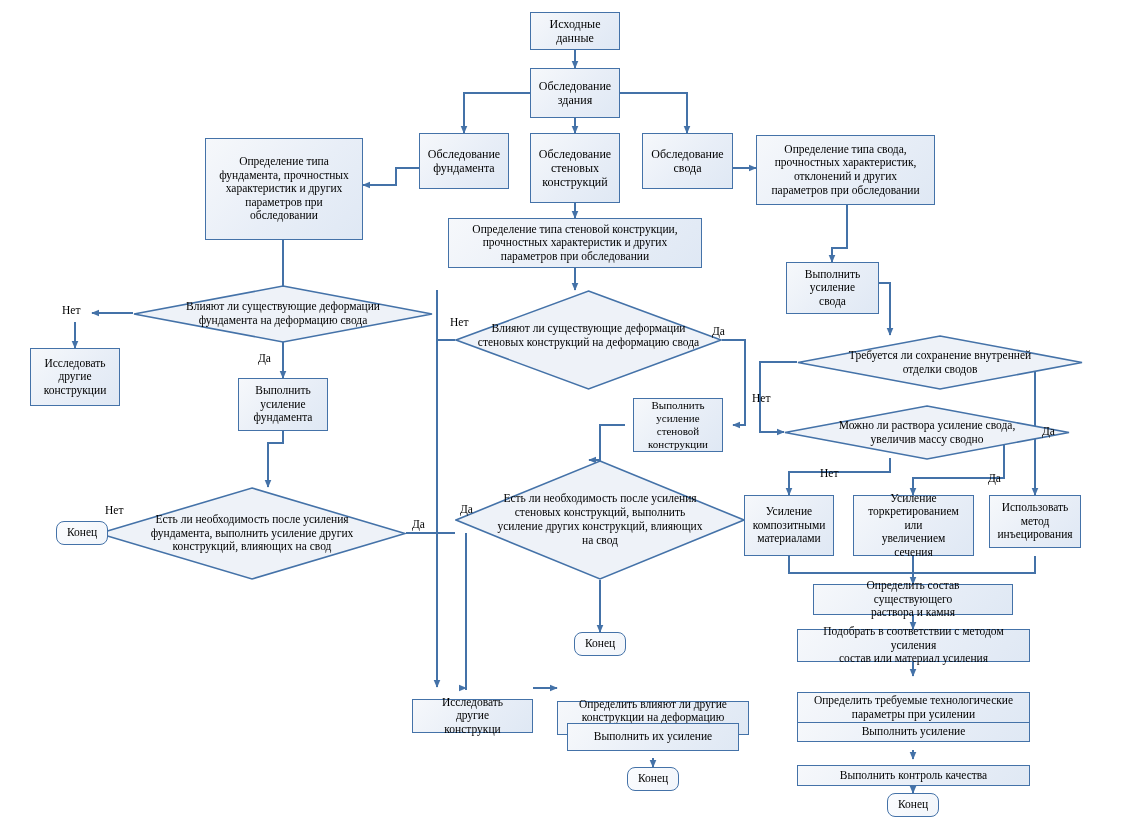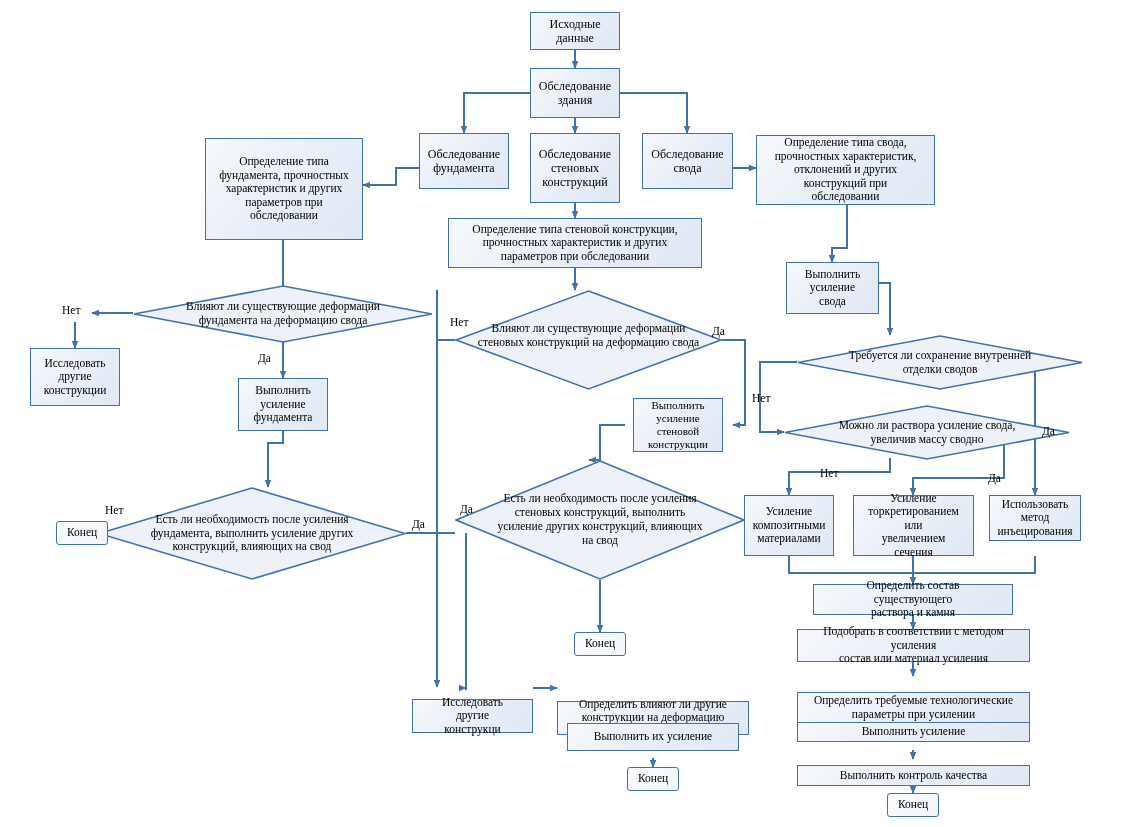--- a/index.html
+++ b/index.html
@@ -35,21 +35,21 @@
     line-height: 1.18;
     padding: 2px 12px;
     white-space: pre-line;
   }
   .process {
     border: 1px solid #4472a8;
     background: linear-gradient(135deg, #f6f8fb 0%, #e8eef7 55%, #dfe8f4 100%);
   }
   .terminator {
     border: 1px solid #4472a8;
-    border-radius: 3px;
+    border-radius: 8px;
     background: linear-gradient(135deg, #fbfcfe 0%, #f1f5fa 100%);
   }
   .diamond-wrap {
     position: absolute;
     box-sizing: border-box;
   }
   .diamond-wrap svg {
     position: absolute;
     left: 0; top: 0;
     width: 100%;
@@ -198,21 +198,21 @@
   <div class="node process" style="left:448px; top:218px; width:254px; height:50px; font-size:11.5px;">
     <span>Определение типа стеновой конструкции,
 прочностных характеристик и других
 параметров при обследовании</span>
   </div>
 
   <div class="node process" style="left:756px; top:135px; width:179px; height:70px; font-size:11.5px;">
     <span>Определение типа свода,
 прочностных характеристик,
 отклонений и других
-конструкций при обследовании</span>
+параметров при обследовании</span>
   </div>
 
   <div class="diamond-wrap" style="left:133px; top:285px; width:300px; height:58px;">
     <svg viewBox="0 0 300 58" preserveAspectRatio="none">
       <polygon points="150,1 299,29 150,57 1,29" fill="#eef2f8" stroke="#4472a8" stroke-width="1.6"></polygon>
     </svg>
     <div class="diamond-label" style="font-size:11.5px;">
       <span>Влияют ли существующие деформации
 фундамента на деформацию свода</span>
     </div>
@@ -325,21 +325,21 @@
 композитными
 материалами</span>
   </div>
 
   <div class="node process" style="left:853px; top:495px; width:121px; height:61px; font-size:11.5px;">
     <span>Усиление
 торкретированием или
 увеличением сечения</span>
   </div>
 
-  <div class="node process" style="left:989px; top:495px; width:92px; height:46px; font-size:11.5px;">
+  <div class="node process" style="left:989px; top:495px; width:92px; height:53px; font-size:11.5px;">
     <span>Использовать
 метод
 инъецирования</span>
   </div>
 
   <div class="node process" style="left:813px; top:584px; width:200px; height:31px; font-size:11.5px;">
     <span>Определить состав существующего
 раствора и камня</span>
   </div>
 

